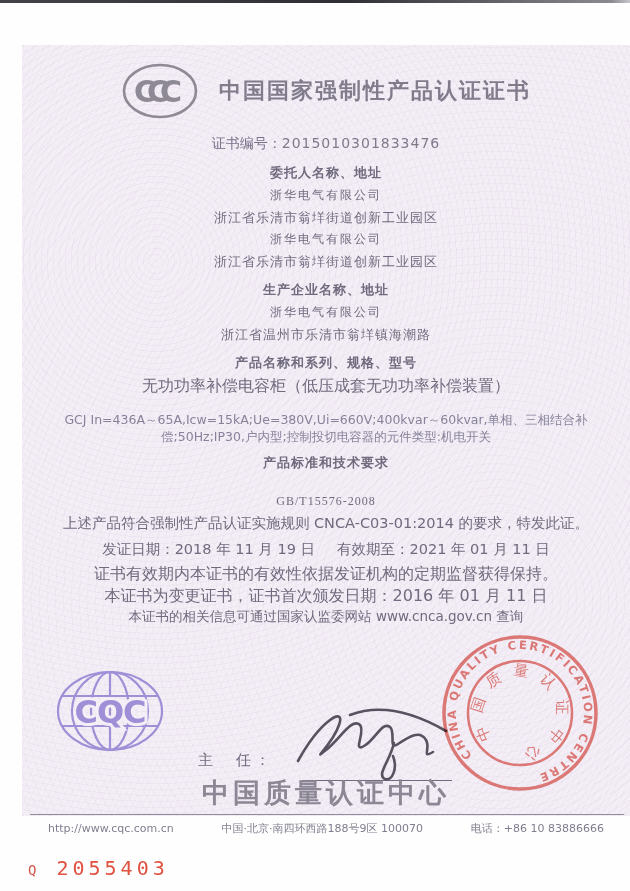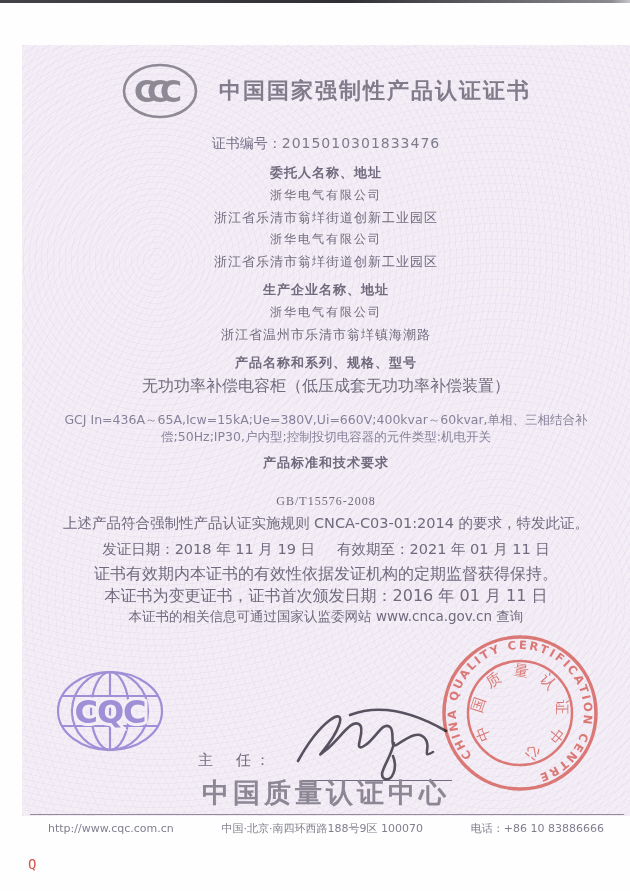--- a/index.html
+++ b/index.html
@@ -165,15 +165,16 @@
     <div class="footer-row">
       <span>http://www.cqc.com.cn</span>
       <span>中国·北京·南四环西路188号9区  100070</span>
       <span>电话：+86 10 83886666</span>
     </div>
 
   </div>
 
   <div class="serial">
     <span class="serial-prefix">Q</span>
+    <span class="serial-number">2055403</span>
   </div>
 
 </div>
 
 </body></html>

